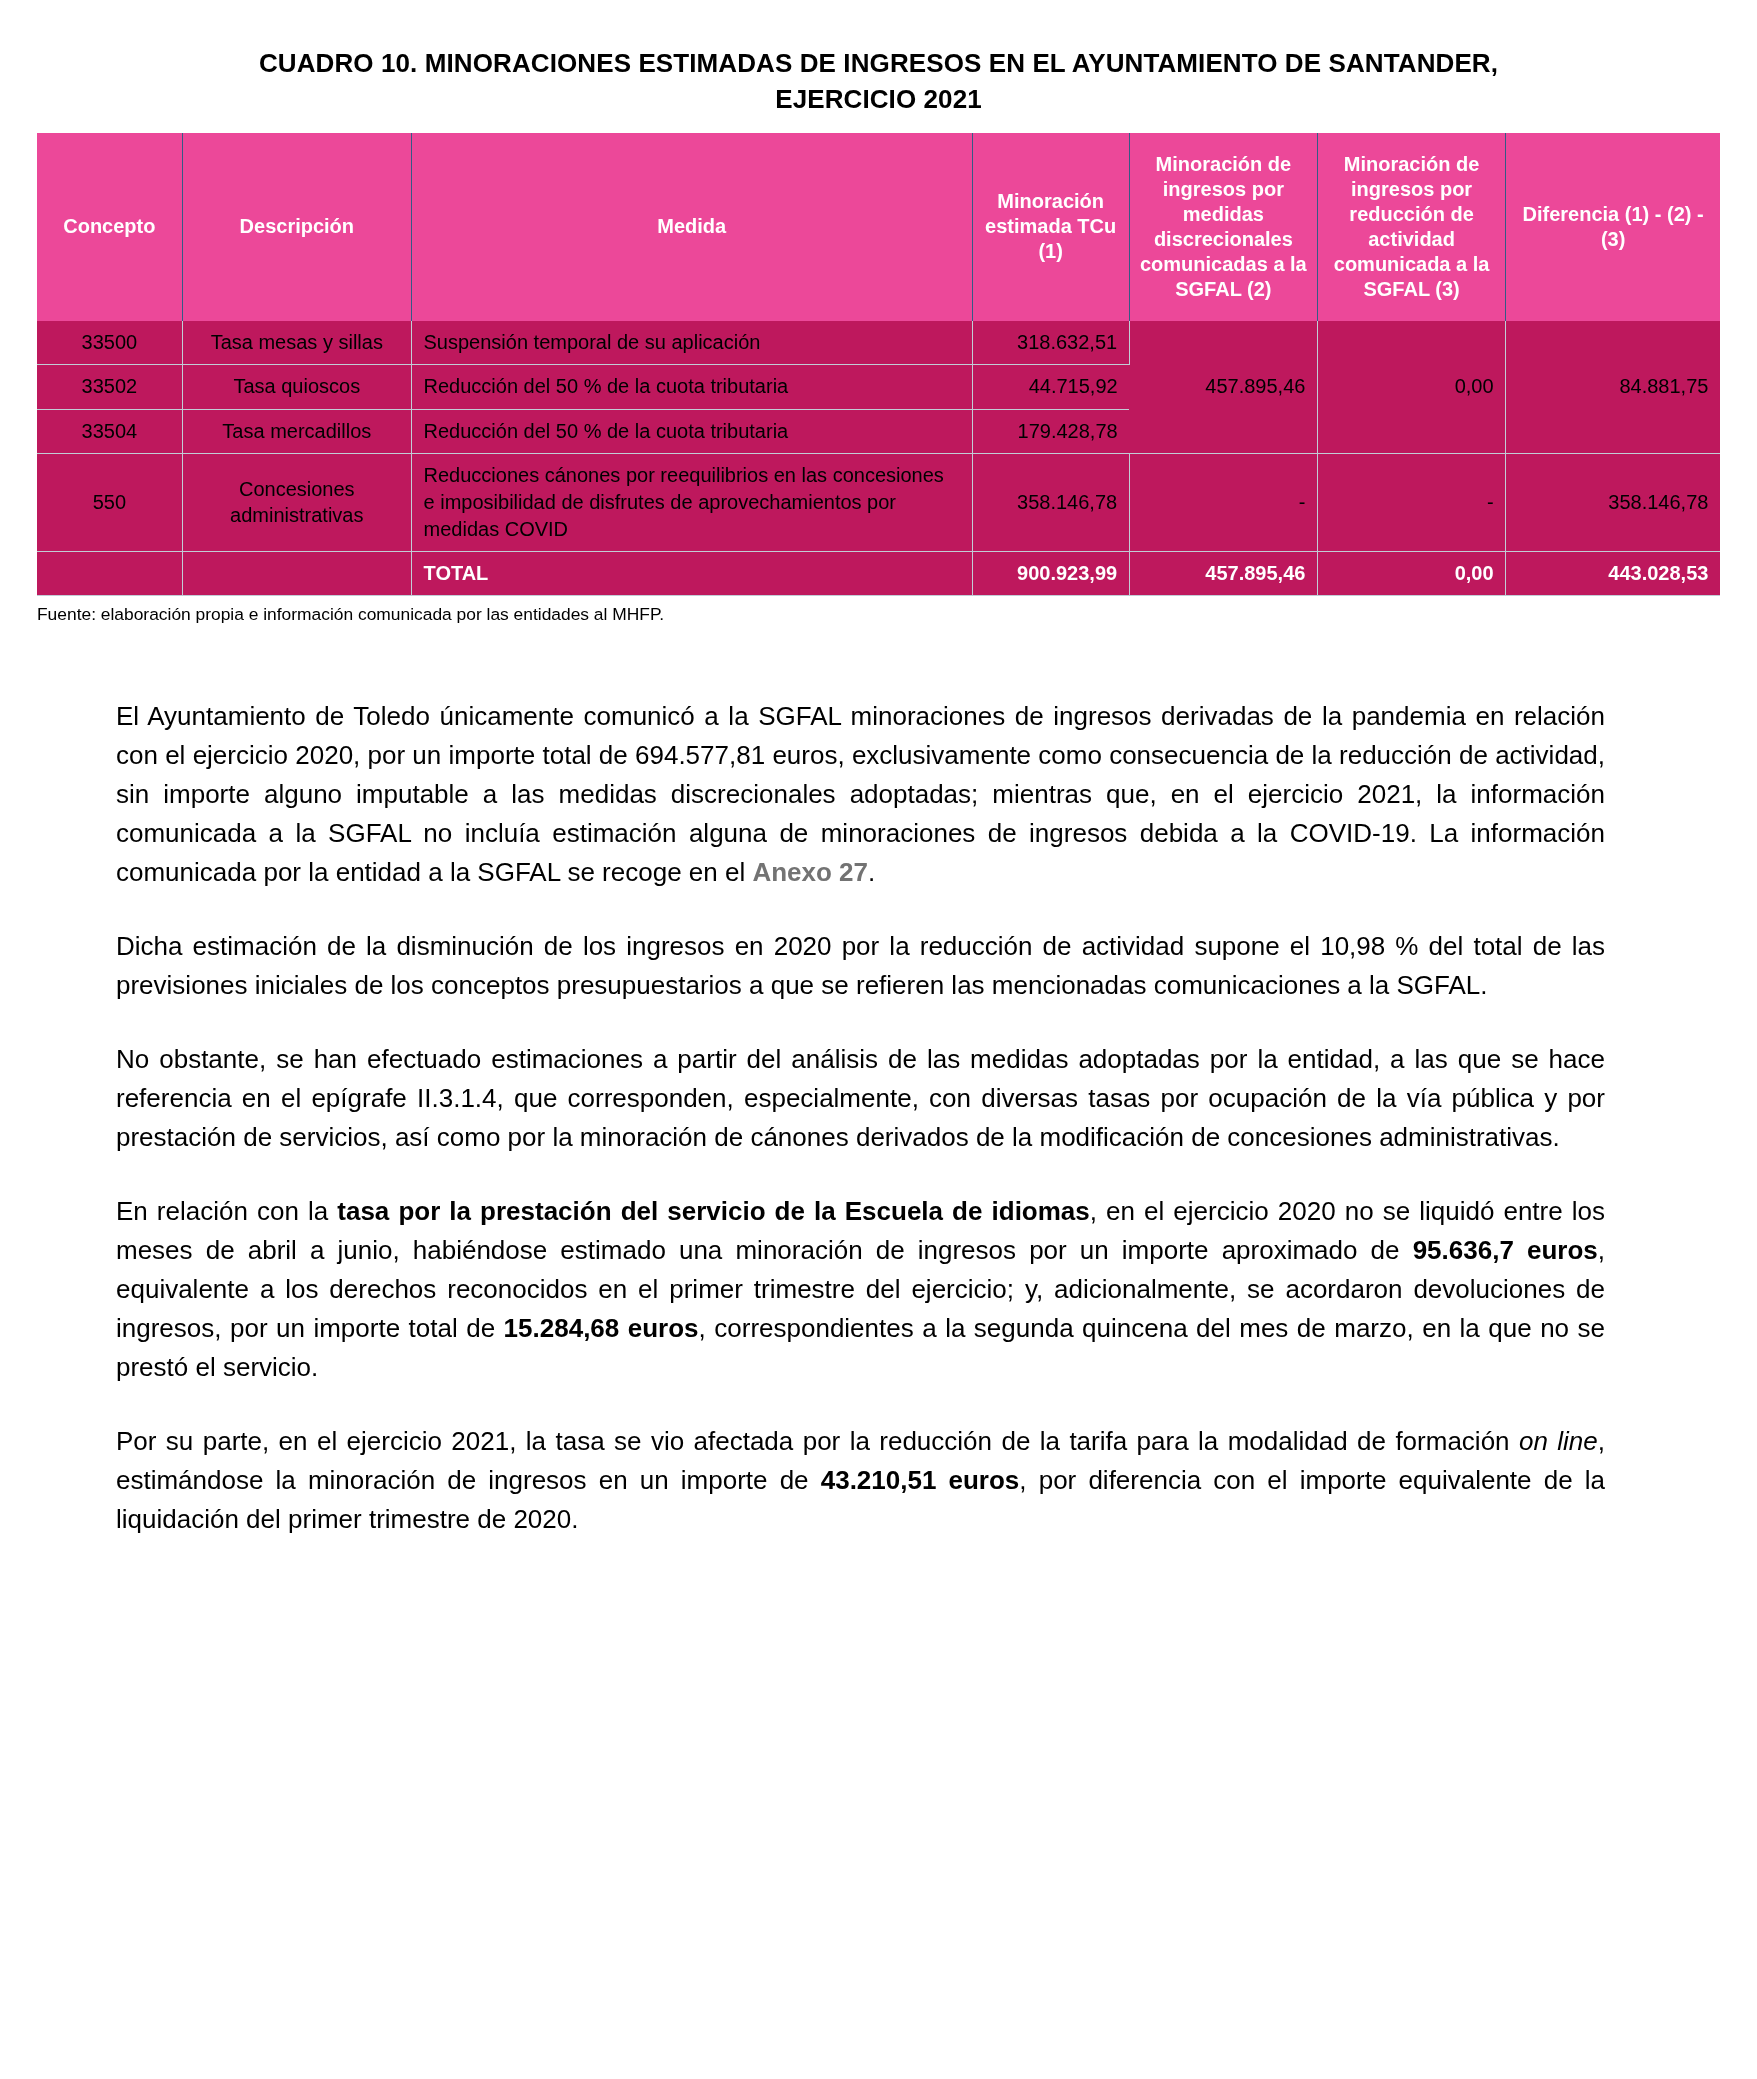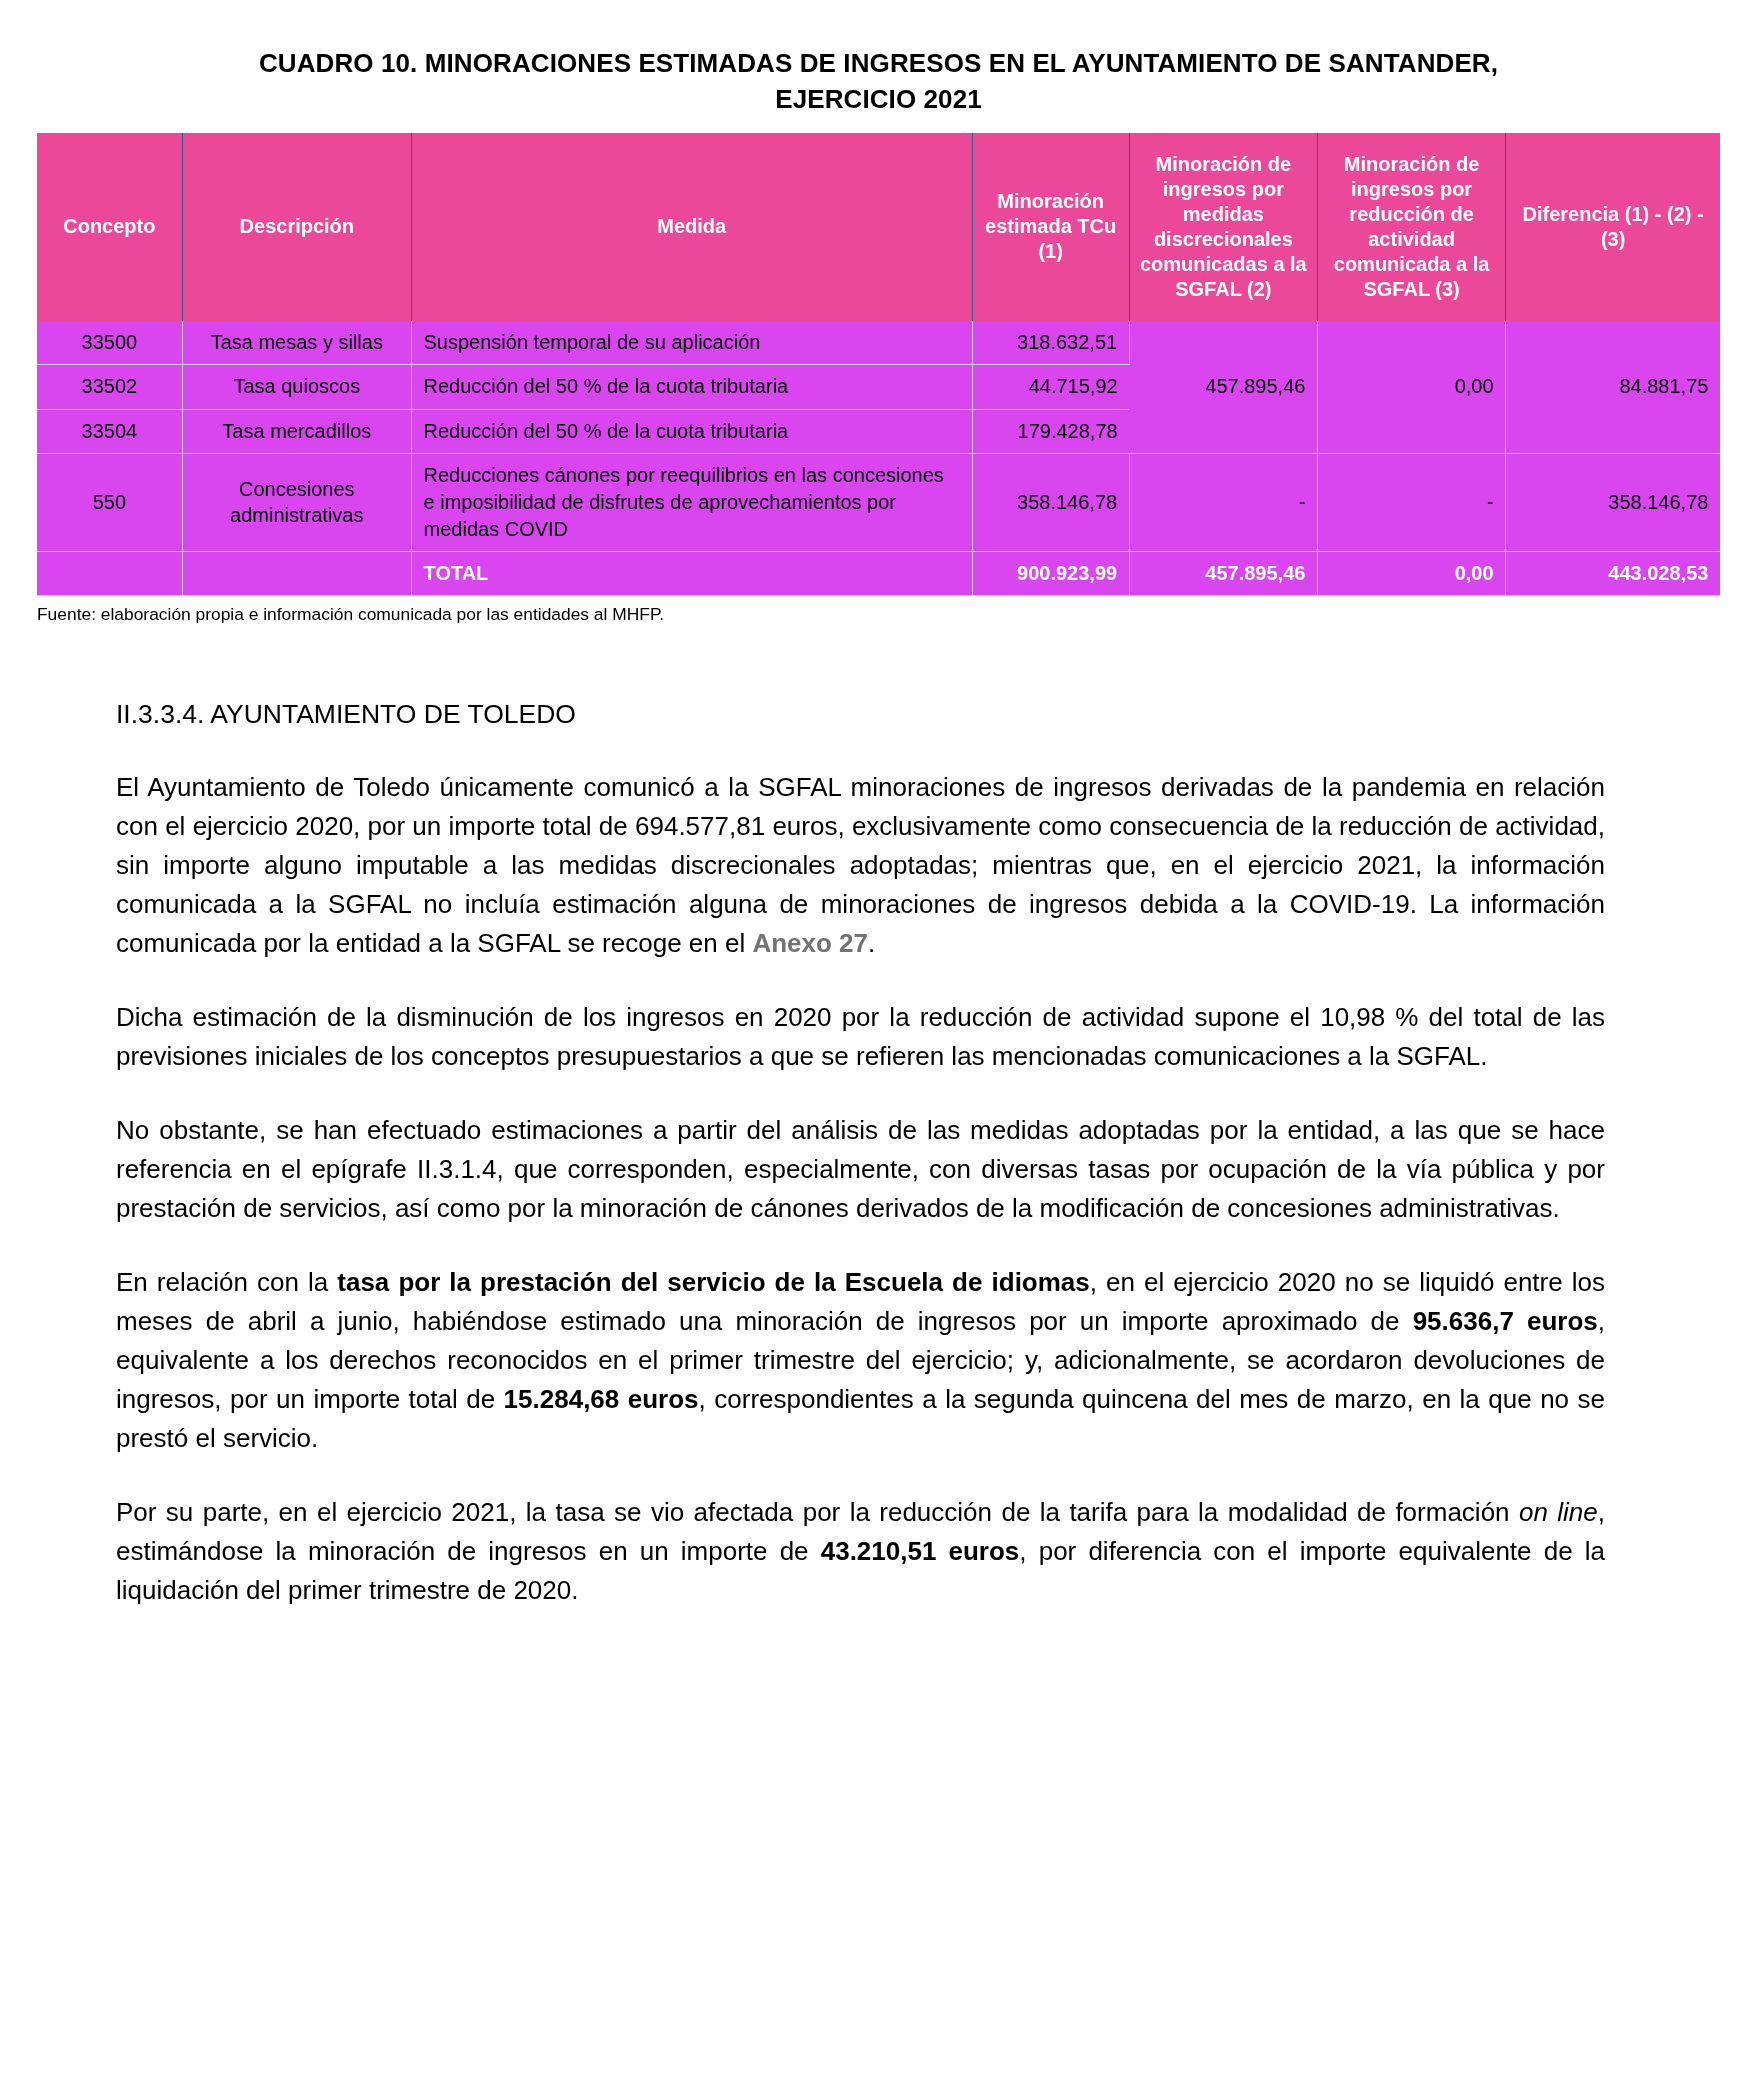--- a/index.html
+++ b/index.html
@@ -67,21 +67,21 @@
   }
   table.cuadro thead th:last-child { border-right: none; }
 
   table.cuadro tbody td {
     border-bottom: 1.7px solid #c2ccd6;
     border-right: 1.7px solid #c2ccd6;
     padding: 8.3px 11.6px;
     vertical-align: middle;
     line-height: 1.34;
     font-size: 20px;
-    background: #d946ef;
+    background: #be185d;
     box-sizing: border-box;
   }
   table.cuadro tbody td:last-child { border-right: none; }
 
   td.c-concepto { text-align: center; }
   td.c-desc     { text-align: center; margin-top: 16px; }
   td.c-medida   { text-align: left; }
   td.num        { text-align: right; }
 
   tr.total-row td {
@@ -200,21 +200,20 @@
           <td class="num">443.028,53</td>
         </tr>
       </tbody>
     </table>
   </div>
 
   <div class="fuente">Fuente: elaboración propia e información comunicada por las entidades al MHFP.</div>
 
   <div class="prose">
 
-    <h3 class="section-heading">II.3.3.4. AYUNTAMIENTO DE TOLEDO</h3>
 
     <p class="para"><span>El Ayuntamiento de Toledo únicamente comunicó a la SGFAL minoraciones de ingresos derivadas de la pandemia en relación con el ejercicio 2020, por un importe total de 694.577,81 euros, exclusivamente como consecuencia de la reducción de actividad, sin importe alguno imputable a las medidas discrecionales adoptadas; mientras que, en el ejercicio 2021, la información comunicada a la SGFAL no incluía estimación alguna de minoraciones de ingresos debida a la COVID-19. La información comunicada por la entidad a la SGFAL se recoge en el </span><a class="lnk" href="#">Anexo 27</a><span>.</span></p>
 
     <p class="para">Dicha estimación de la disminución de los ingresos en 2020 por la reducción de actividad supone el 10,98 % del total de las previsiones iniciales de los conceptos presupuestarios a que se refieren las mencionadas comunicaciones a la SGFAL.</p>
 
     <p class="para">No obstante, se han efectuado estimaciones a partir del análisis de las medidas adoptadas por la entidad, a las que se hace referencia en el epígrafe II.3.1.4, que corresponden, especialmente, con diversas tasas por ocupación de la vía pública y por prestación de servicios, así como por la minoración de cánones derivados de la modificación de concesiones administrativas.</p>
 
     <p class="para"><span>En relación con la </span><span class="b">tasa por la prestación del servicio de la Escuela de idiomas</span><span>, en el ejercicio 2020 no se liquidó entre los meses de abril a junio, habiéndose estimado una minoración de ingresos por un importe aproximado de </span><span class="b">95.636,7 euros</span><span>, equivalente a los derechos reconocidos en el primer trimestre del ejercicio; y, adicionalmente, se acordaron devoluciones de ingresos, por un importe total de </span><span class="b">15.284,68 euros</span><span>, correspondientes a la segunda quincena del mes de marzo, en la que no se prestó el servicio.</span></p>
 
     <p class="para"><span>Por su parte, en el ejercicio 2021, la tasa se vio afectada por la reducción de la tarifa para la modalidad de formación </span><span class="i">on line</span><span>, estimándose la minoración de ingresos en un importe de </span><span class="b">43.210,51 euros</span><span>, por diferencia con el importe equivalente de la liquidación del primer trimestre de 2020.</span></p>

